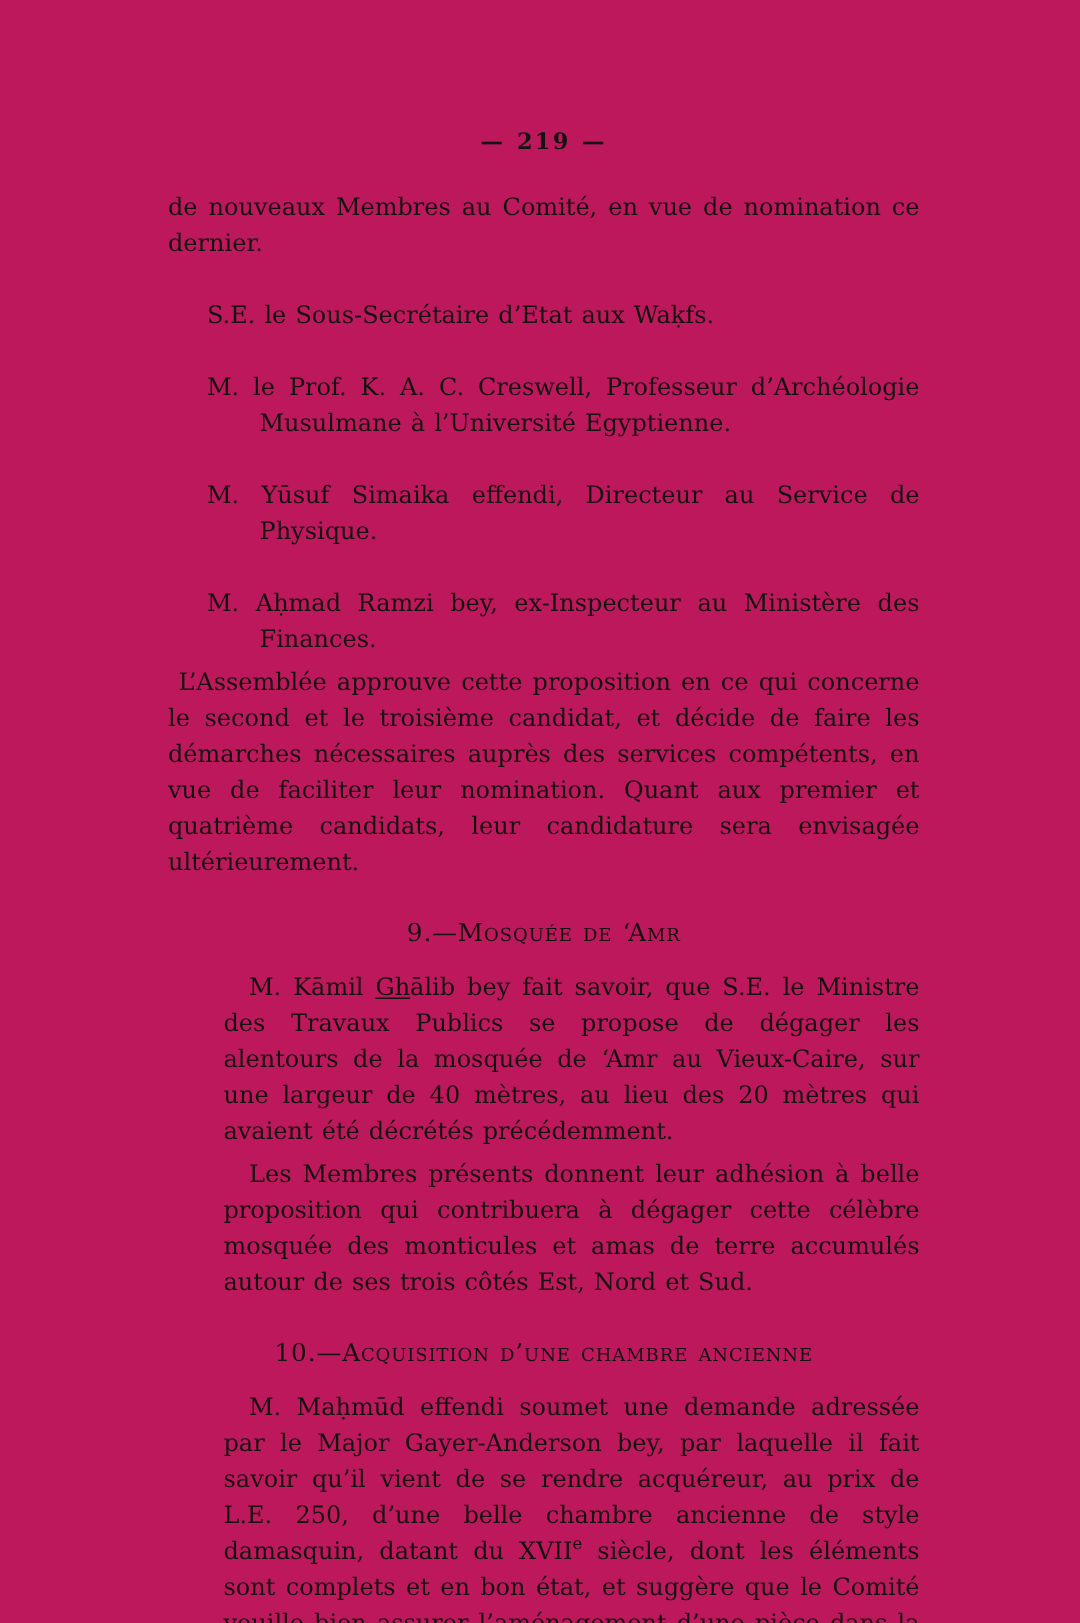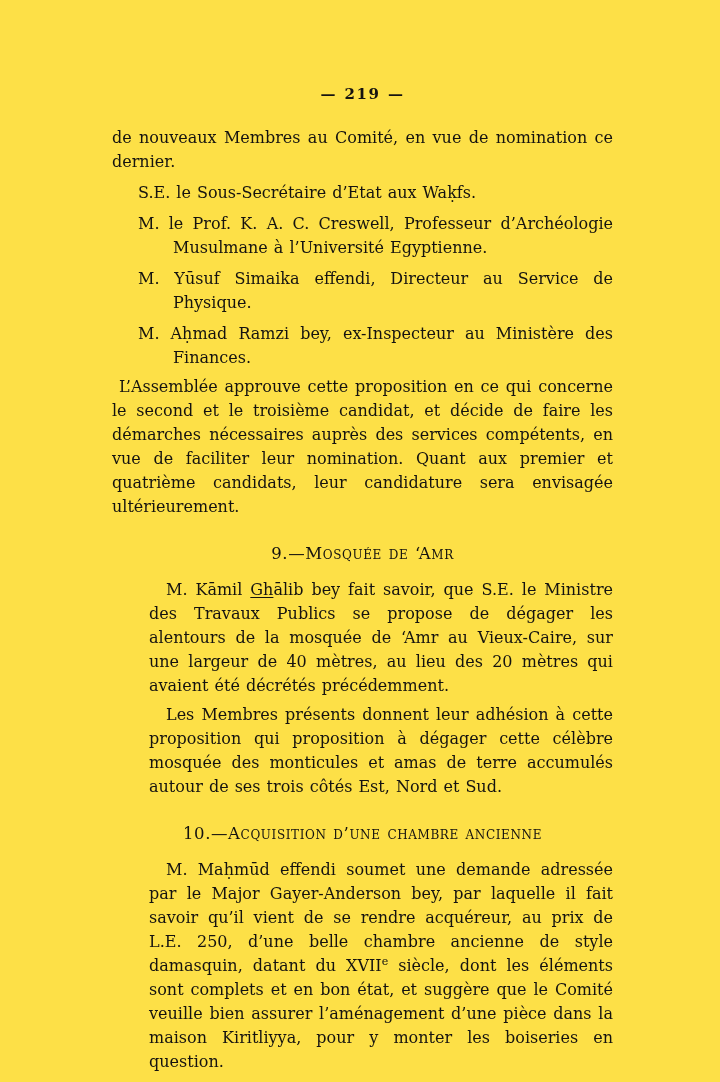--- a/index.html
+++ b/index.html
@@ -3,21 +3,21 @@
 <meta charset="utf-8">
 <style>
   * { margin: 0; padding: 0; box-sizing: border-box; }
   html, body {
     width: 720px; height: 1082px;
     background: #fdfdfb;
     overflow: hidden;
   }
   .page {
     position: absolute; inset: 0;
-    background: #fde047;
+    background: #be185d;
     color: #151310;
     font-family: "DejaVu Serif", "Liberation Serif", serif;
   }
   .text-block {
     position: absolute;
     left: 112px; top: 82px;
     width: 501px;
     font-size: 16px;
     line-height: 24px;
     text-align: justify;
@@ -29,21 +29,21 @@
     font-size: 15px;
     letter-spacing: 1.5px;
     margin-bottom: 20px;
   }
   p.para { margin-top: 5px; }
   p.no-indent { text-indent: 0; }
   p.indent { text-indent: 17px; margin-left: 37px; }
   p.small-indent { text-indent: 7px; }
   p.intro-indent { text-indent: 14px; margin-top: 7px; }
   .candidate {
-    margin-top: 7px;
+    margin-top: 24px;
     padding-left: 61px;
     text-indent: -35px;
     text-align: justify;
   }
   .heading {
     margin-top: 23px;
     margin-bottom: 12px;
     text-align: center;
     text-indent: 0;
     font-variant: small-caps;
@@ -69,20 +69,20 @@
     <p class="candidate">M. le Prof. K. A. C. Creswell, Professeur d’Archéologie Musulmane à l’Université Egyptienne.</p>
     <p class="candidate">M. Yūsuf Simaika effendi, Directeur au Service de Physique.</p>
     <p class="candidate">M. Aḥmad Ramzi bey, ex-Inspecteur au Ministère des Finances.</p>
 
     <p class="para small-indent">L’Assemblée approuve cette proposition en ce qui concerne le second et le troisième candidat, et décide de faire les démarches nécessaires auprès des services compétents, en vue de faciliter leur nomination. Quant aux premier et quatrième candidats, leur candidature sera envisagée ultérieurement.</p>
 
     <h2 class="heading">9.—Mosquée de ‘Amr</h2>
 
     <p class="para indent"><span>M. Kāmil </span><span class="u">Gh</span><span>ālib bey fait savoir, que S.E. le Ministre des Travaux Publics se propose de dégager les alentours de la mosquée de ‘Amr au Vieux-Caire, sur une largeur de 40 mètres, au lieu des 20 mètres qui avaient été décrétés précédemment.</span></p>
 
-    <p class="para indent">Les Membres présents donnent leur adhésion à cette proposition qui proposition à dégager cette célèbre mosquée des monticules et amas de terre accumulés autour de ses trois côtés Est, Nord et Sud.</p>
+    <p class="para indent">Les Membres présents donnent leur adhésion à belle proposition qui contribuera à dégager cette célèbre mosquée des monticules et amas de terre accumulés autour de ses trois côtés Est, Nord et Sud.</p>
 
     <h2 class="heading">10.—Acquisition d’une chambre ancienne</h2>
 
     <p class="para indent"><span>M. Maḥmūd effendi soumet une demande adressée par le Major Gayer-Anderson bey, par laquelle il fait savoir qu’il vient de se rendre acquéreur, au prix de L.E. 250, d’une belle chambre ancienne de style damasquin, datant du XVII</span><sup class="sup">e</sup><span> siècle, dont les éléments sont complets et en bon état, et suggère que le Comité veuille bien assurer l’aménagement d’une pièce dans la maison Kiritliyya, pour y monter les boiseries en question.</span></p>
 
   </div>
 </div>
 
 </body></html>

